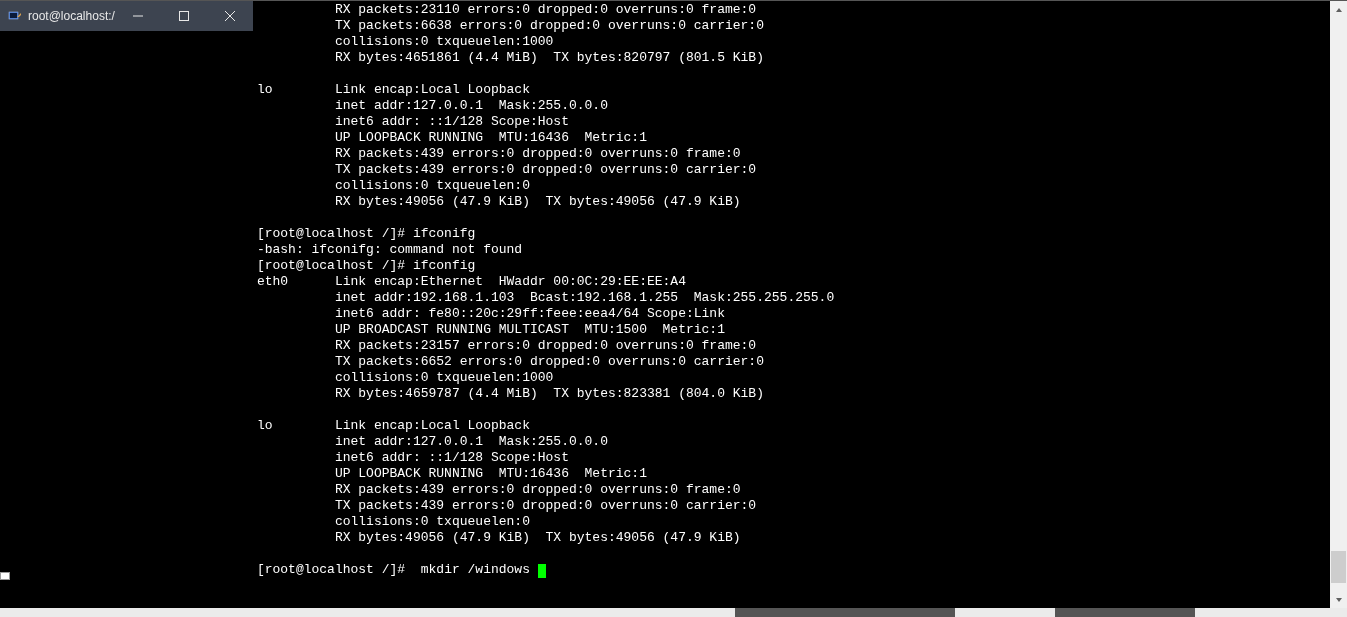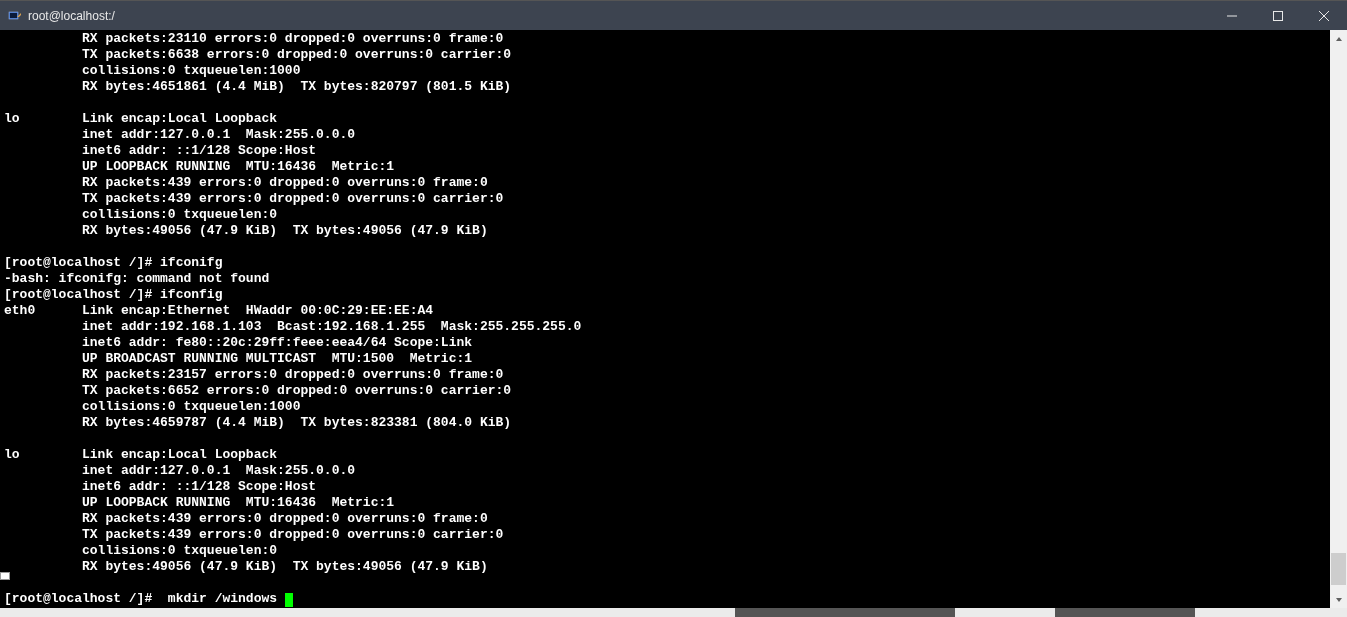--- a/index.html
+++ b/index.html
@@ -12,21 +12,21 @@
       font-size: 13px;
       background: #f0f0f0;
       width: 1347px;
       height: 617px;
       overflow: hidden;
     }
     .window {
       width: 1347px;
       height: 608px;
       display: flex;
-      flex-direction: column;
+      flex-direction: row;
       background: #000;
       border-top: 1px solid #555;
     }
     .titlebar {
       height: 30px;
       background: #3d4450;
       display: flex;
       align-items: center;
       color: #e8e8e8;
       user-select: none;
@@ -61,21 +61,20 @@
       height: 10px;
       stroke: #e8e8e8;
       stroke-width: 1;
       fill: none;
     }
     .terminal-area {
       flex: 1;
       display: flex;
       background: #000;
       position: relative;
-      font-weight: bold;
     }
     .terminal {
       flex: 1;
       background: #000;
       color: #ffffff;
       font-family: Consolas, 'Courier New', monospace;
       font-size: 13px;
       line-height: 16px;
       padding: 1px 4px;
       white-space: pre;

